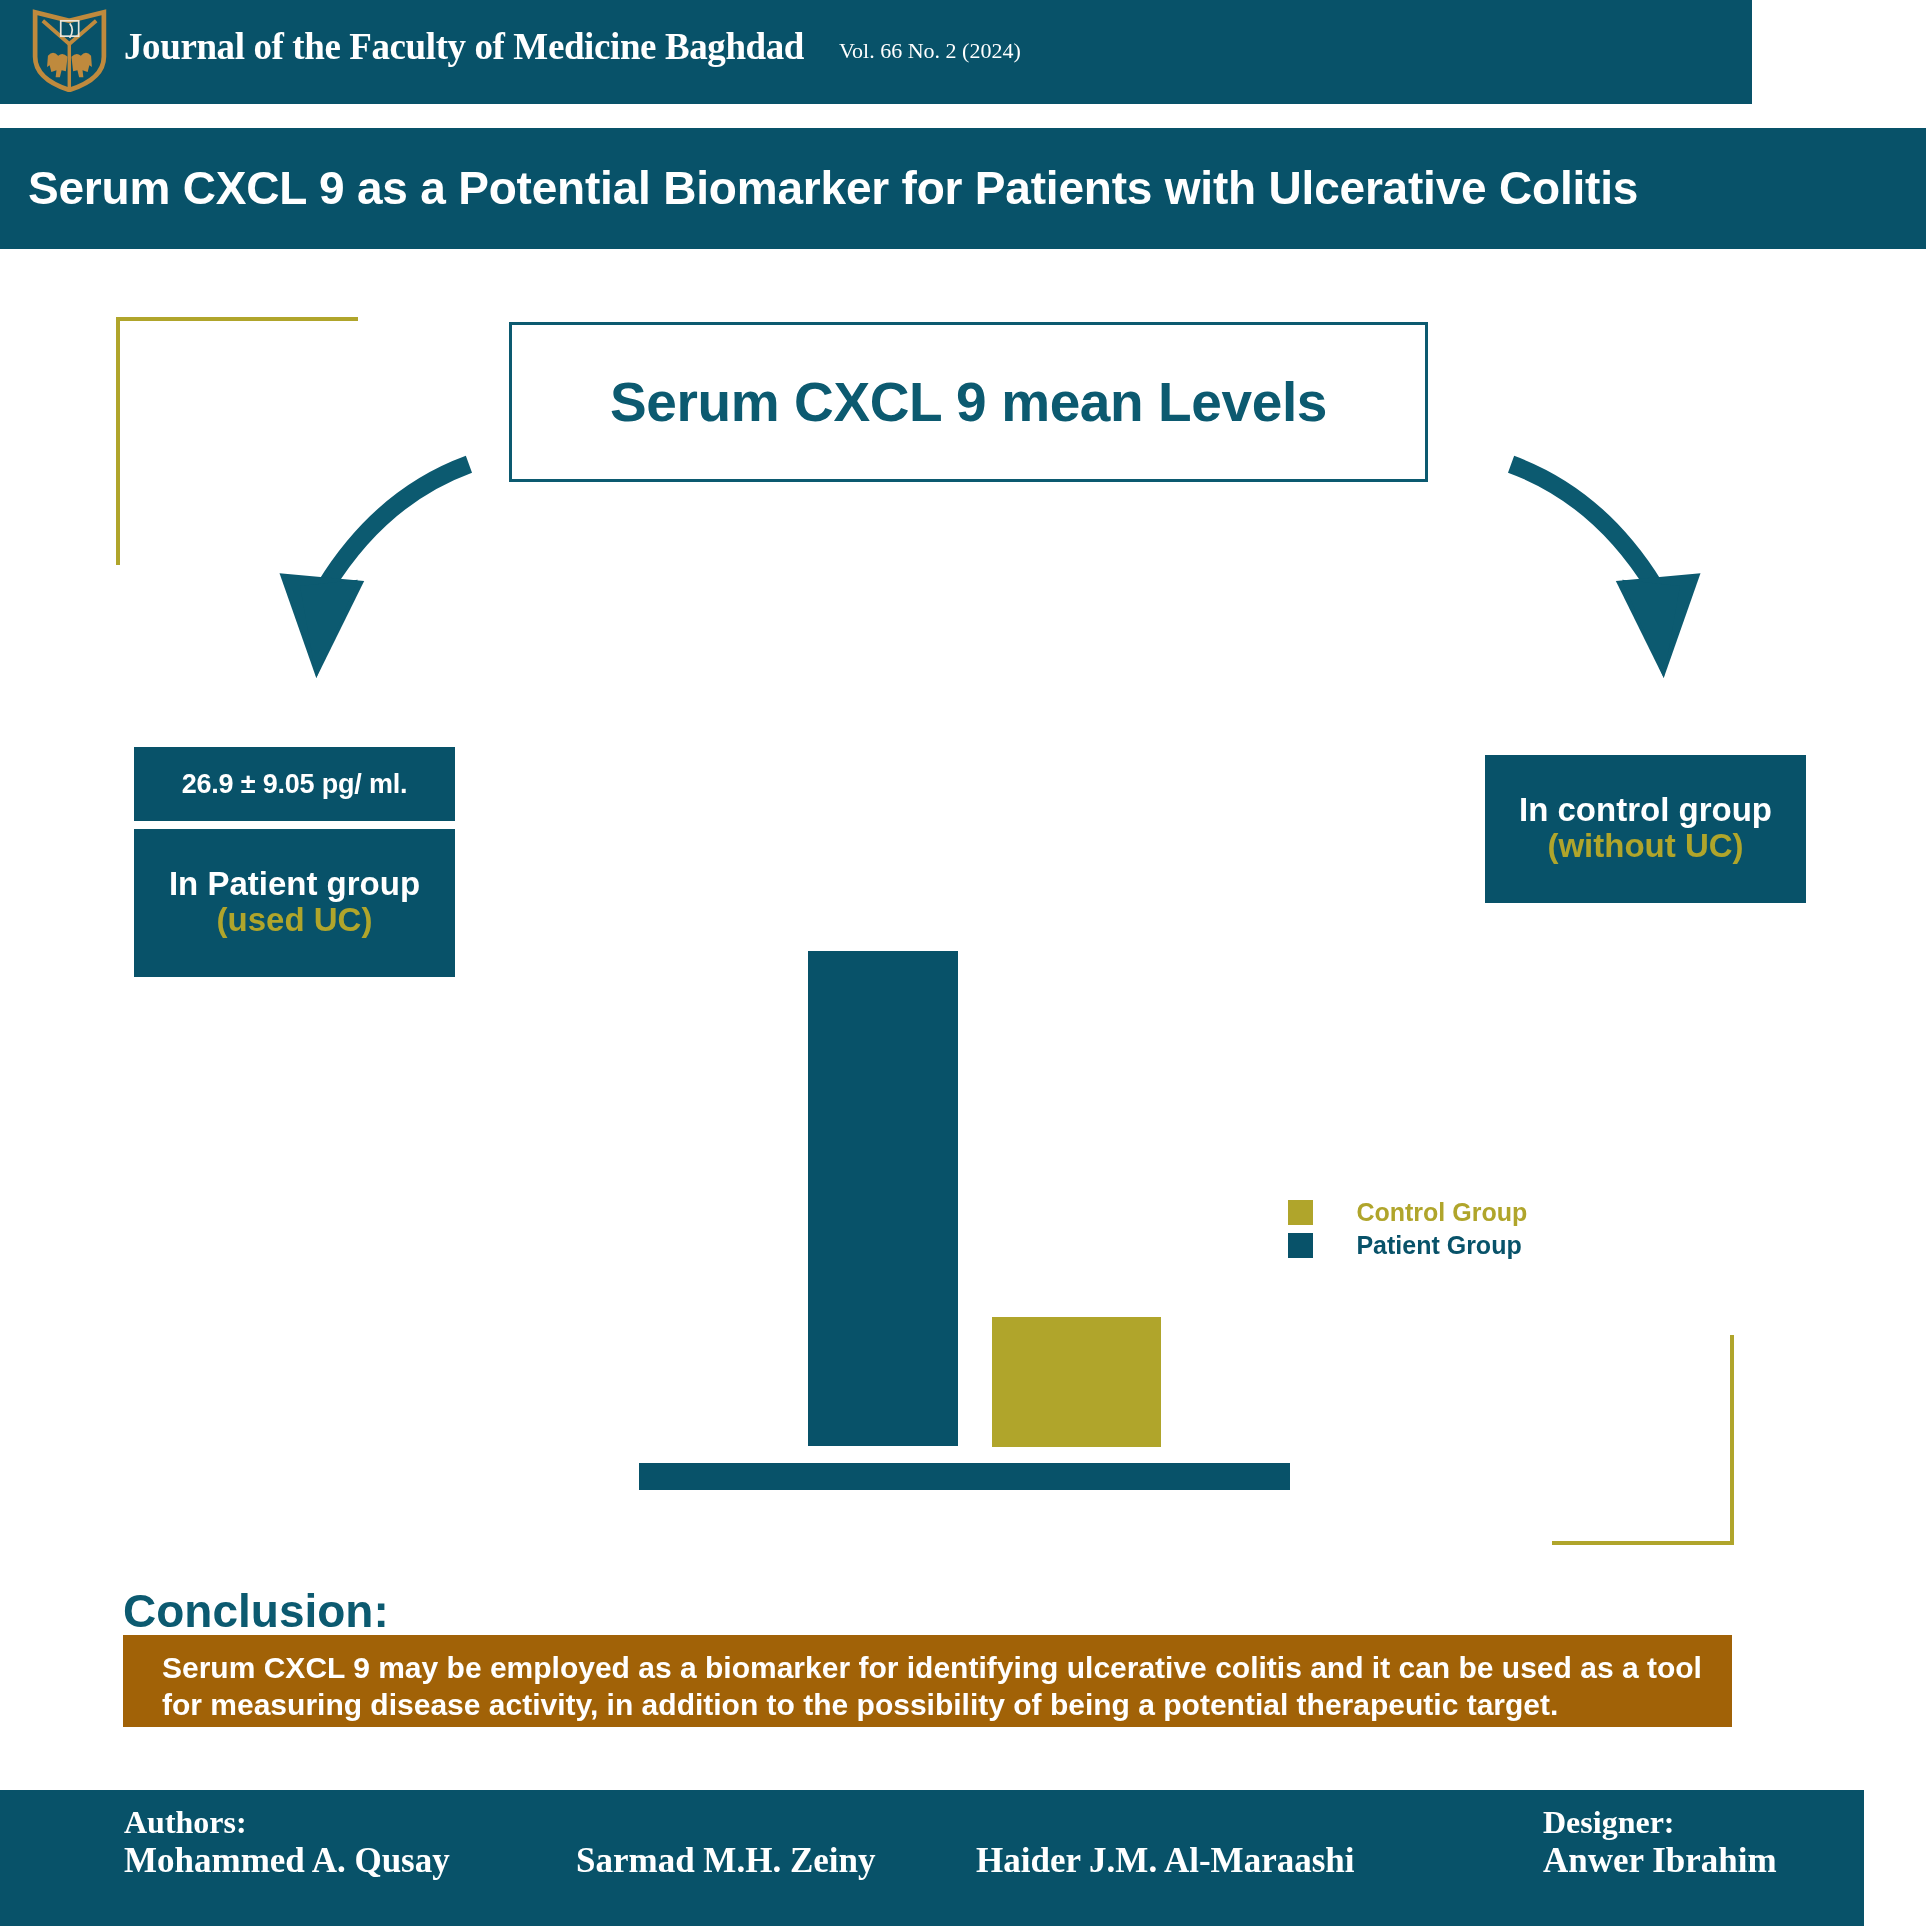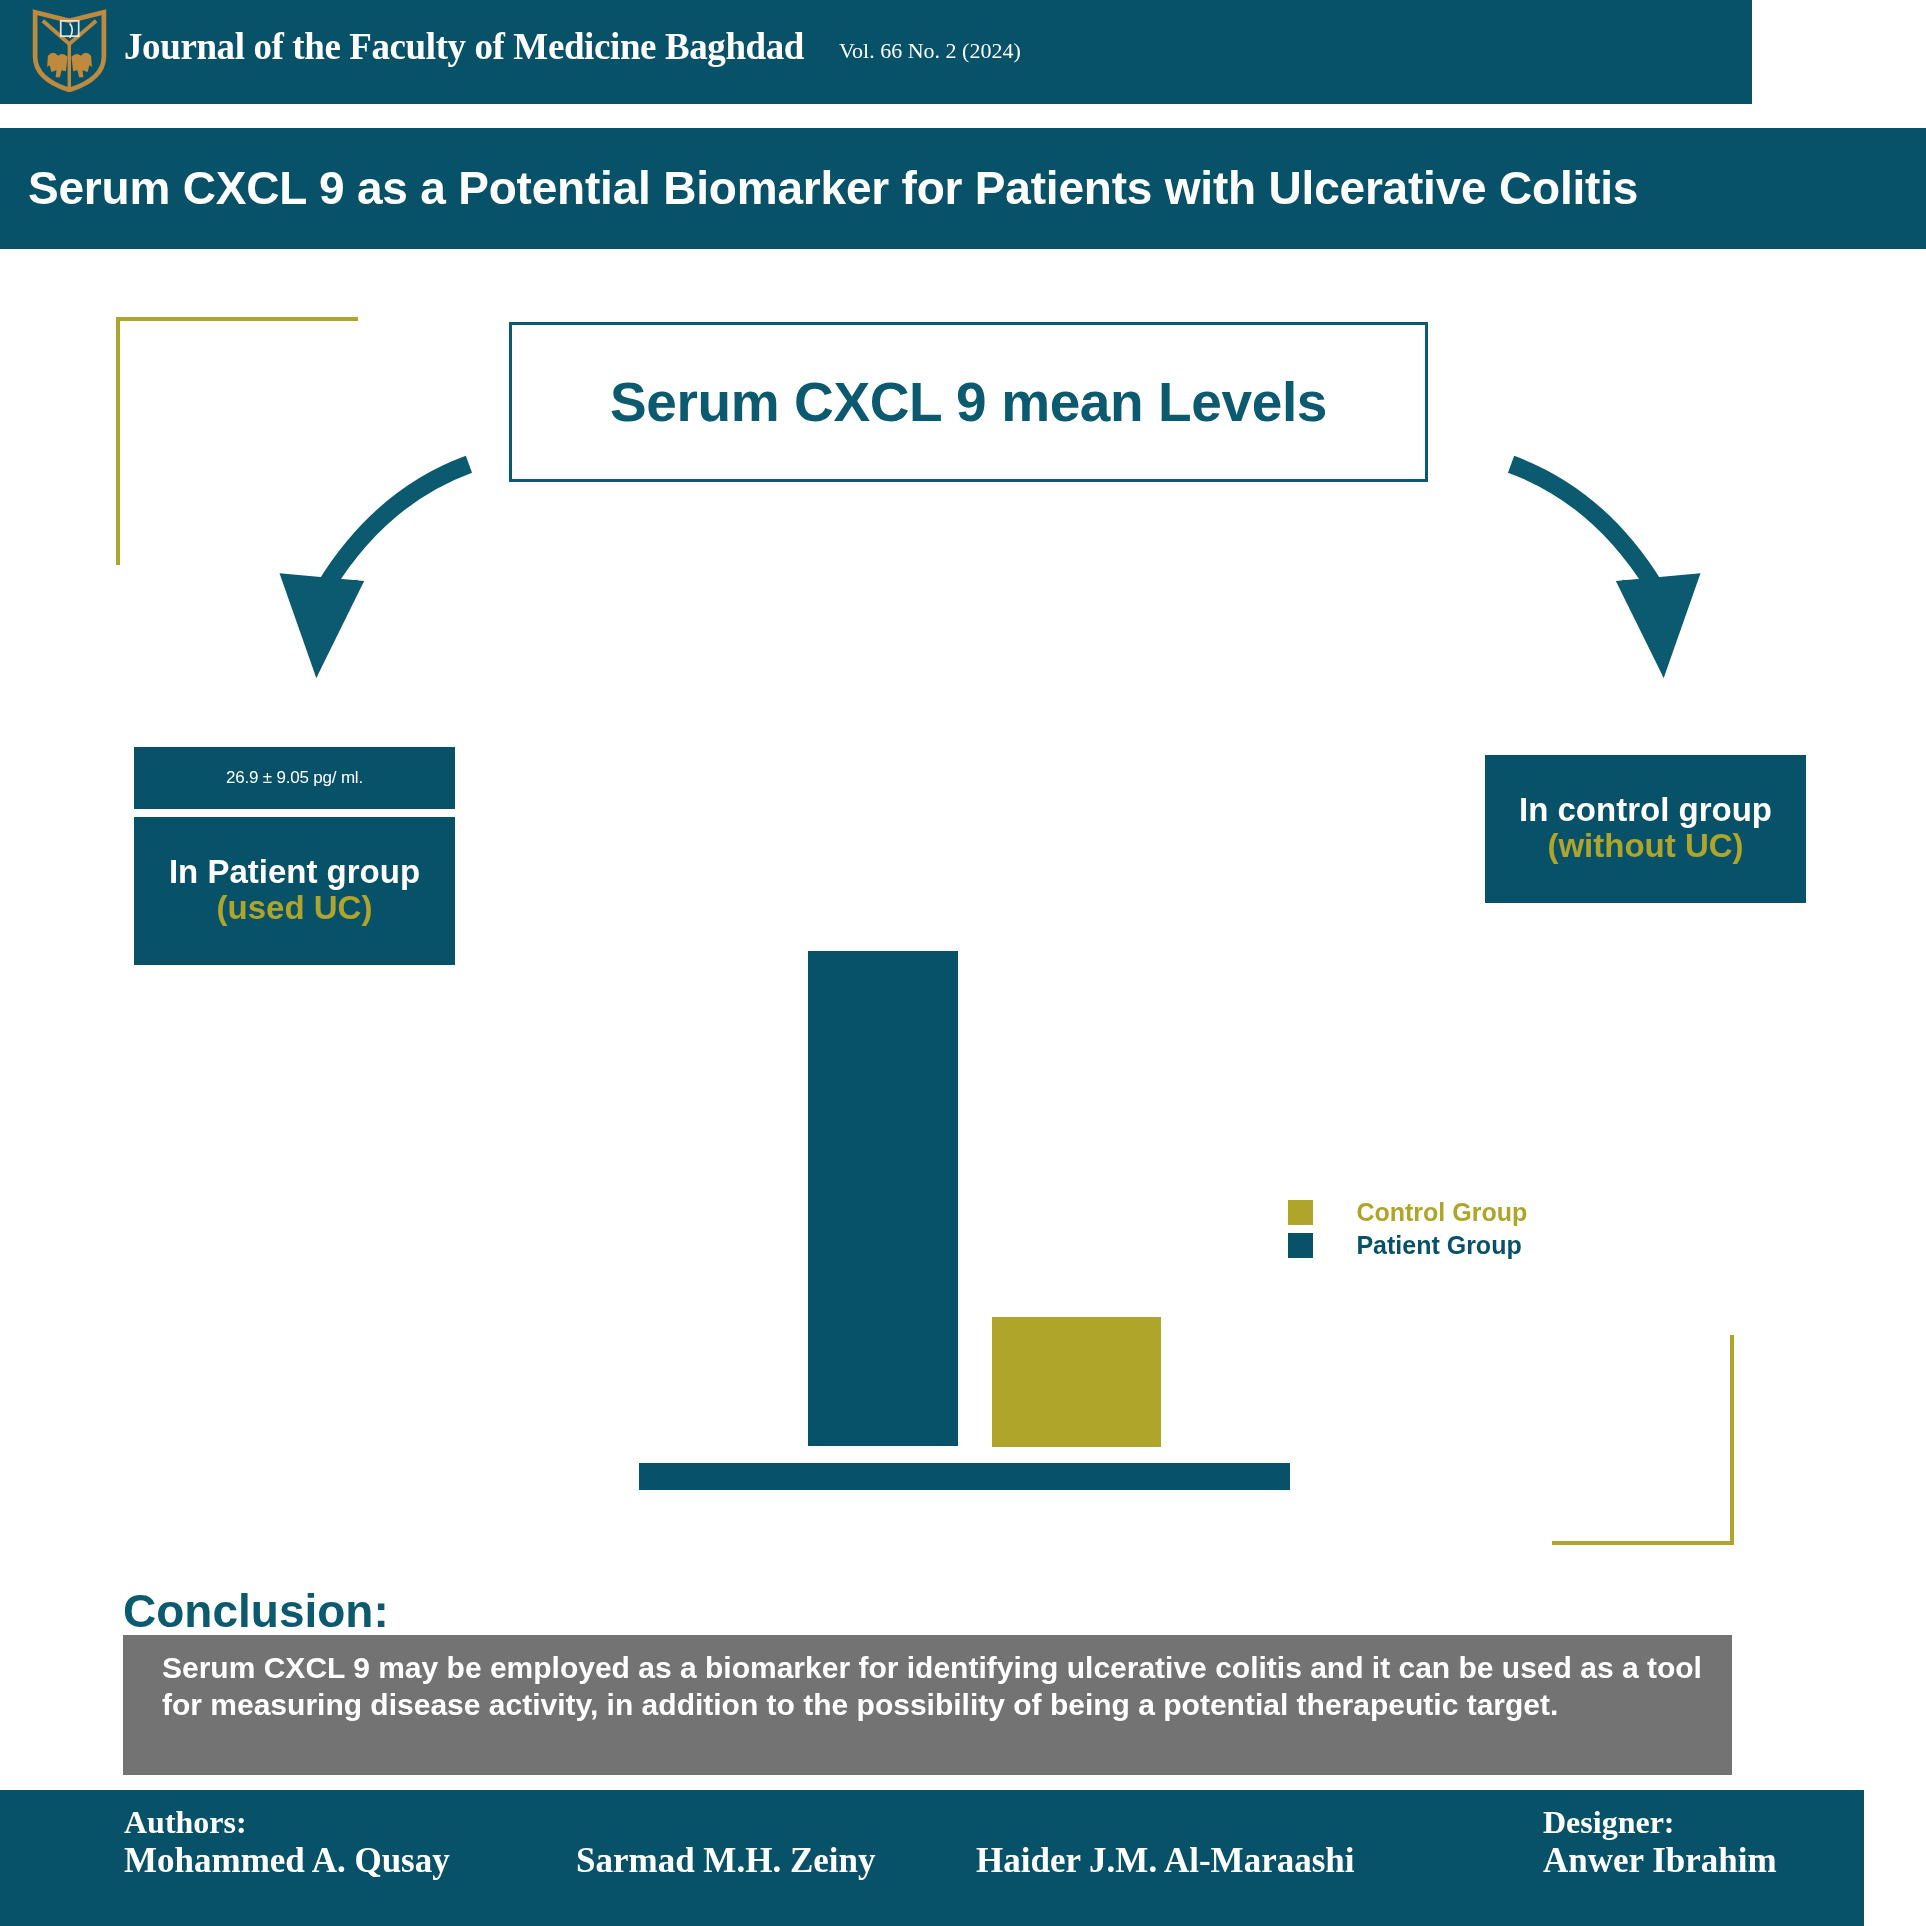--- a/index.html
+++ b/index.html
@@ -30,21 +30,21 @@
 
   
   .chart-title-box{position:absolute;left:509px;top:322px;width:919px;height:160px;border:3.9px solid #0c5a70;background:#ffffff;box-sizing:border-box;display:flex;align-items:center;justify-content:center;}
   .chart-title-text{font-size:55px;font-weight:bold;color:#0c5a70;white-space:nowrap;letter-spacing:-0.4px;}
 
   
   .arrow{position:absolute;}
 
   
   .stat-group{position:absolute;width:321px;}
-  .stat-value{height:62px;display:flex;align-items:center;justify-content:center;font-size:17px;font-weight:normal;color:#ffffff;letter-spacing:-0.2px;}
+  .stat-value{height:74px;display:flex;align-items:center;justify-content:center;font-size:27px;font-weight:bold;color:#ffffff;letter-spacing:-0.2px;}
   .stat-label{height:148px;display:flex;flex-direction:column;align-items:center;justify-content:center;background:#085269;margin-top:7.7px;}
   .stat-label .l1{font-size:33px;font-weight:bold;color:#ffffff;line-height:1.05;}
   .stat-label .l2{font-size:33px;font-weight:bold;color:#b0a52b;line-height:1.12;}
 
   .stat-left{left:134px;top:747px;}
   .stat-left .stat-value{background:#085269;}
   .stat-right{left:1485px;top:747px;}
   .stat-right .stat-value{background:#b0a52b;}
 
   
@@ -54,21 +54,21 @@
   .baseline{position:absolute;left:639px;top:1463px;width:651px;height:26.5px;background:#085269;}
 
   
   .legend{position:absolute;left:1288px;top:1196px;}
   .legend-row{display:flex;align-items:center;height:33px;gap:34px;}
   .legend-swatch{width:25px;height:25px;margin-right:9.4px;}
   .legend-label{font-size:25px;font-weight:bold;white-space:nowrap;}
 
   
   .conclusion-heading{position:absolute;left:123px;top:1584px;font-size:46px;font-weight:bold;color:#0c5a70;white-space:nowrap;}
-  .conclusion-box{position:absolute;left:123px;top:1635px;width:1609px;height:140px;background:#737373;}
+  .conclusion-box{position:absolute;left:123px;top:1635px;width:1609px;height:92px;background:#a16207;}
   .conclusion-text{position:absolute;left:39px;top:15.4px;width:1554px;font-size:30px;font-weight:bold;color:#ffffff;line-height:1.22;}
 
   
   .footer{position:absolute;left:0;top:1790px;width:1864px;height:136px;background:#085269;}
   .ftr-label{position:absolute;font-family:"Liberation Serif",serif;font-weight:bold;font-size:32px;color:#ffffff;white-space:nowrap;}
   .ftr-name{position:absolute;font-family:"Liberation Serif",serif;font-weight:bold;font-size:35px;color:#ffffff;white-space:nowrap;}
 </style>
 </head>
 <body>
 

